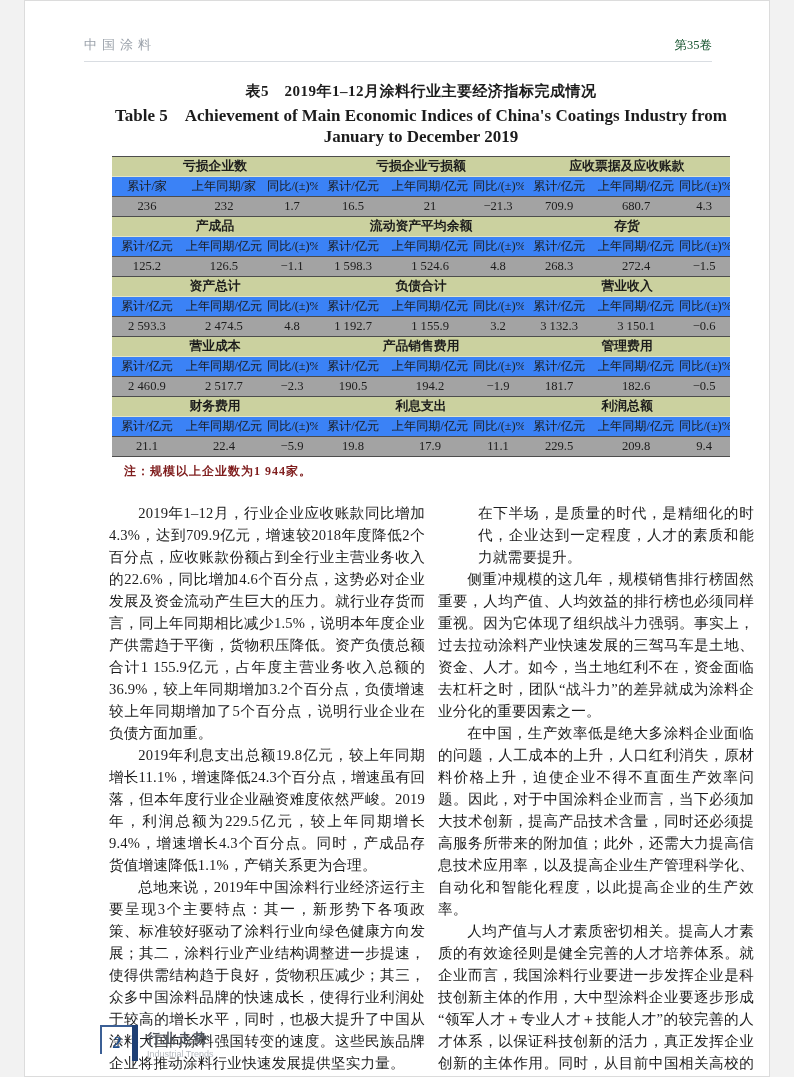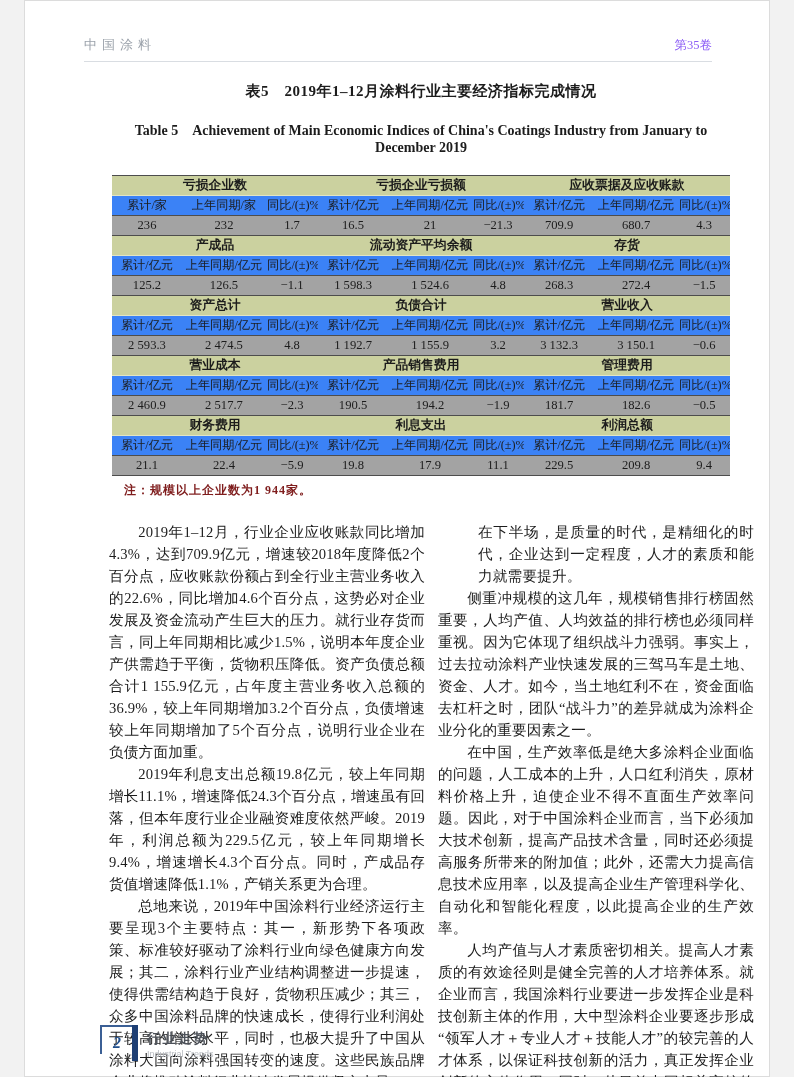--- a/index.html
+++ b/index.html
@@ -14,28 +14,28 @@
     overflow:hidden;
   }
   
   .runhead{
     display:flex;justify-content:space-between;align-items:flex-end;
     margin:36px 58px 0 60px;
     padding-bottom:7px;
     border-bottom:1px solid #d9dde2;
   }
   .runhead .journal{font-size:13px;color:#9aa1aa;letter-spacing:5px;}
-  .runhead .volume{font-size:12.5px;color:#8b5cf6;}
+  .runhead .volume{font-size:12.5px;color:#14532d;}
   
   .table-block{width:618px;margin:20px 0 0 88px;}
   .tbl-title-zh{text-align:center;font-size:15px;font-weight:bold;letter-spacing:.5px;}
-  .tbl-title-en{text-align:center;font-size:14px;font-weight:bold;margin-top:21px;}
+  .tbl-title-en{text-align:center;font-size:17px;font-weight:bold;margin-top:3px;}
   table.eco{
     width:618px;border-collapse:collapse;table-layout:fixed;
-    margin-top:19px;
+    margin-top:9px;
     font-size:12.4px;
   }
   table.eco td{
     text-align:center;vertical-align:middle;
     height:19px;padding:0 1px;
     white-space:nowrap;overflow:hidden;
   }
   tr.row-title td{
     background:#cbd19f;font-weight:bold;
     border-top:1px solid #4d4d4d;

